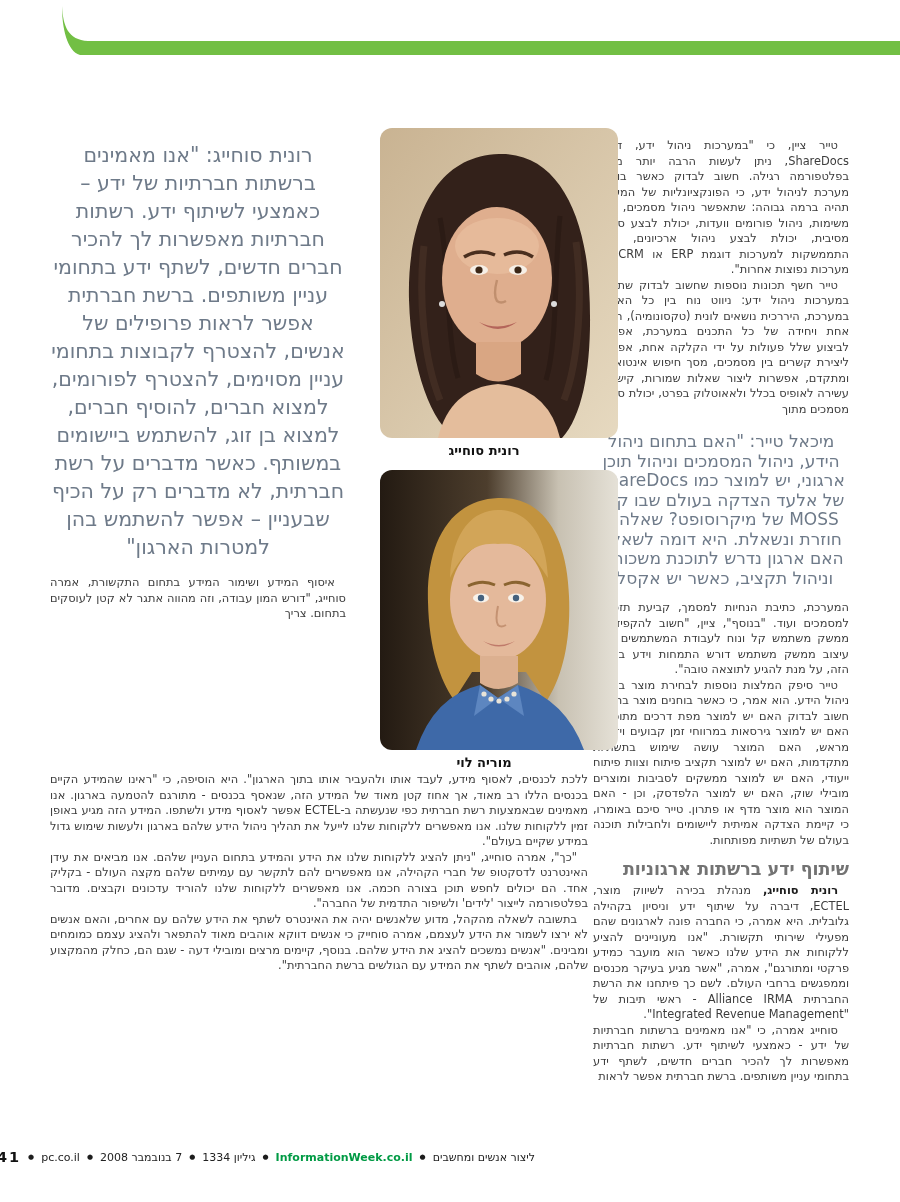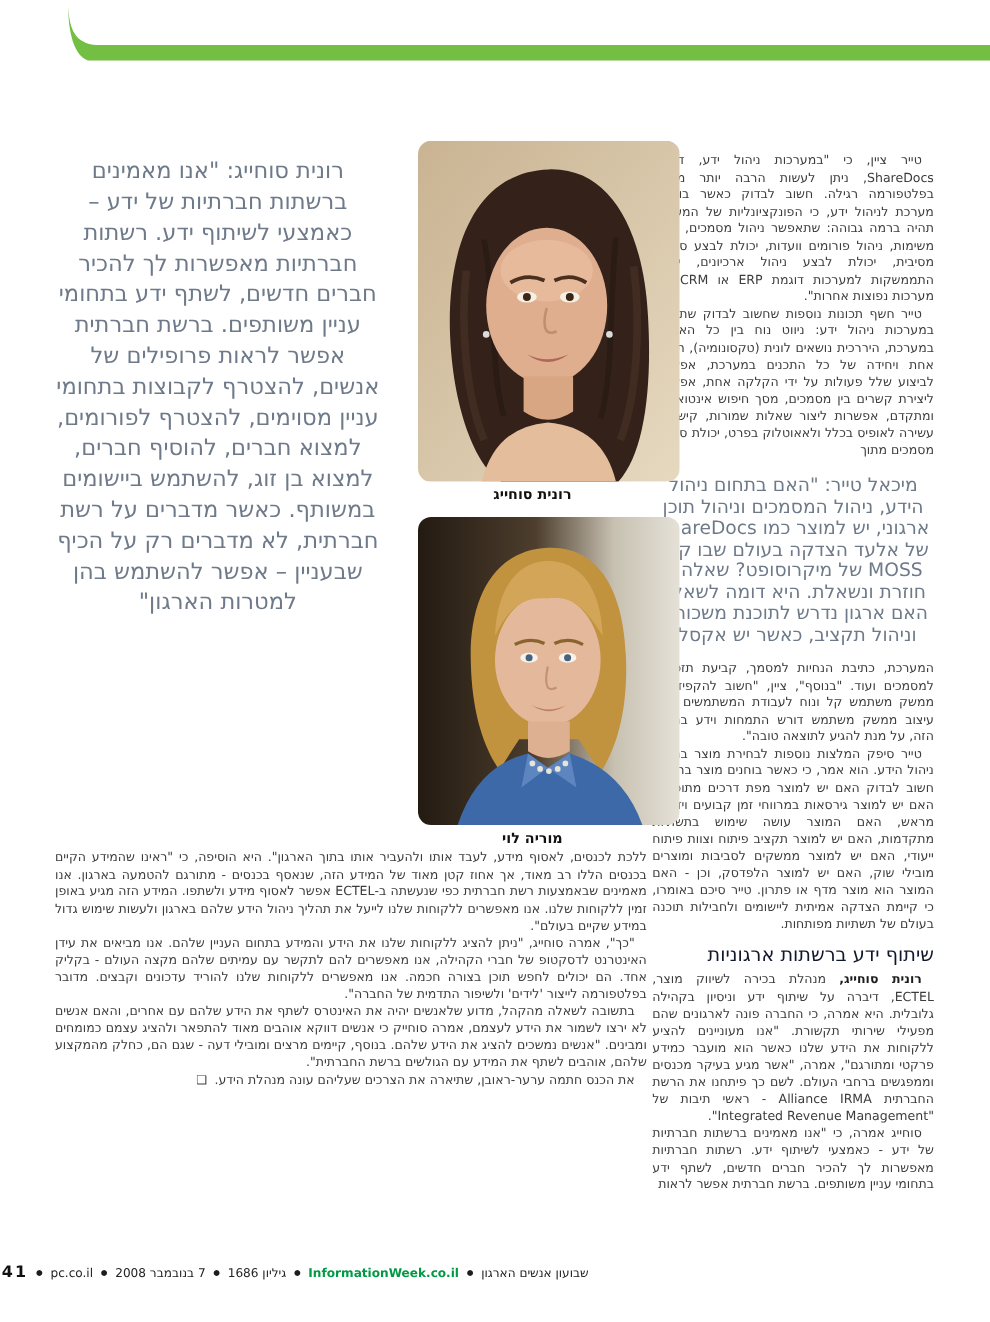--- a/index.html
+++ b/index.html
@@ -34,21 +34,21 @@
     font-size:11.4px;line-height:15.5px;color:#3c3c3c;
     text-align:justify;margin:0;
   }
   .indent{text-indent:11px;}
   .pullquote{
     color:#6e7a89;text-align:center;font-weight:normal;
   }
   .pq-left{font-size:20.5px;line-height:28px;margin:0 0 14px 0;}
   .pq-right{font-size:17px;line-height:19.5px;margin:15px 2px 12px 2px;}
   .section-heading{
-    font-size:17.5px;font-weight:normal;color:#0f172a;
+    font-size:17.5px;font-weight:bold;color:#737373;
     margin:11px 0 4px 0;text-align:right;
   }
   .lead-name{font-weight:bold;color:#1c1c1c;}
   .end-mark{font-size:11px;color:#3c3c3c;padding-right:3px;}
   
   .photo{
     width:238px;display:block;border-radius:12px;overflow:hidden;
   }
   .photo svg{display:block;}
   .caption{
@@ -159,38 +159,35 @@
         <circle cx="127" cy="229" r="2.6" fill="#e9e4d8"></circle>
         <circle cx="134" cy="224" r="2.6" fill="#e9e4d8"></circle>
       </svg>
     </div>
     <div class="caption">מוריה לוי</div>
 
   </div>
 
   <div class="col-left">
     <div class="pullquote pq-left">רונית סוחייג: "אנו מאמינים ברשתות חברתיות של ידע – כאמצעי לשיתוף ידע. רשתות חברתיות מאפשרות לך להכיר חברים חדשים, לשתף ידע בתחומי עניין משותפים. ברשת חברתית אפשר לראות פרופילים של אנשים, להצטרף לקבוצות בתחומי עניין מסוימים, להצטרף לפורומים, למצוא חברים, להוסיף חברים, למצוא בן זוג, להשתמש ביישומים במשותף. כאשר מדברים על רשת חברתית, לא מדברים רק על הכיף שבעניין – אפשר להשתמש בהן למטרות הארגון"</div>
+    <p class="body-text indent">איסוף המידע ושימור המידע בתחום התקשורת, אמרה סוחייג, "דורש המון עבודה, וזה מהווה אתגר לא קטן לעוסקים בתחום. צריך</p>
   </div>
 
   <div class="col-wide">
     <p class="body-text">ללכת לכנסים, לאסוף מידע, לעבד אותו ולהעביר אותו בתוך הארגון". היא הוסיפה, כי "ראינו שהמידע הקיים בכנסים הללו רב מאוד, אך אחוז קטן מאוד של המידע הזה, שנאסף בכנסים - מתורגם להטמעה בארגון. אנו מאמינים שבאמצעות רשת חברתית כפי שנעשתה ב-ECTEL אפשר לאסוף מידע ולשתפו. המידע הזה מגיע באופן זמין ללקוחות שלנו. אנו מאפשרים ללקוחות שלנו לייעל את תהליך ניהול הידע שלהם בארגון ולעשות שימוש גדול במידע שקיים בעולם".</p>
     <p class="body-text indent">"כך", אמרה סוחייג, "ניתן להציג ללקוחות שלנו את הידע והמידע בתחום העניין שלהם. אנו מביאים את עידן האינטרנט לדסקטופ של חברי הקהילה, אנו מאפשרים להם לתקשר עם עמיתים שלהם מקצה העולם - בקליק אחד. הם יכולים לחפש תוכן בצורה חכמה. אנו מאפשרים ללקוחות שלנו להוריד עדכונים וקבצים. מדובר בפלטפורמה לייצור 'לידים' ולשיפור התדמית של החברה".</p>
     <p class="body-text indent">בתשובה לשאלה מהקהל, מדוע שלאנשים יהיה את האינטרס לשתף את הידע שלהם עם אחרים, והאם אנשים לא ירצו לשמור את הידע לעצמם, אמרה סוחייק כי אנשים דווקא אוהבים מאוד להתפאר ולהציג עצמם כמומחים ומבינים. "אנשים נמשכים להציג את הידע שלהם. בנוסף, קיימים מרצים ומובילי דעה - שגם הם, כחלק מהמקצוע שלהם, אוהבים לשתף את המידע עם הגולשים ברשת החברתית".</p>
-    <p class="body-text indent">
-      <span>את הכנס חתמה ערער-ראובן, שתיארה את הצרכים שעליהם עונה מנהלת הידע.</span>
-      <span class="end-mark">❑</span>
-    </p>
   </div>
 
   <div class="footer">
-    <span>שבועון אנשים הארגון</span>
+    <span>ליצור אנשים ומחשבים</span>
     <span class="bullet">●</span>
     <span class="brand link">InformationWeek.co.il</span>
     <span class="bullet">●</span>
-    <span>גיליון 1686</span>
+    <span>גיליון 1334</span>
     <span class="bullet">●</span>
     <span>7 בנובמבר 2008</span>
     <span class="bullet">●</span>
     <span class="link">pc.co.il</span>
     <span class="bullet">●</span>
     <span class="pnum">41</span>
   </div>
 
 </div>
 

